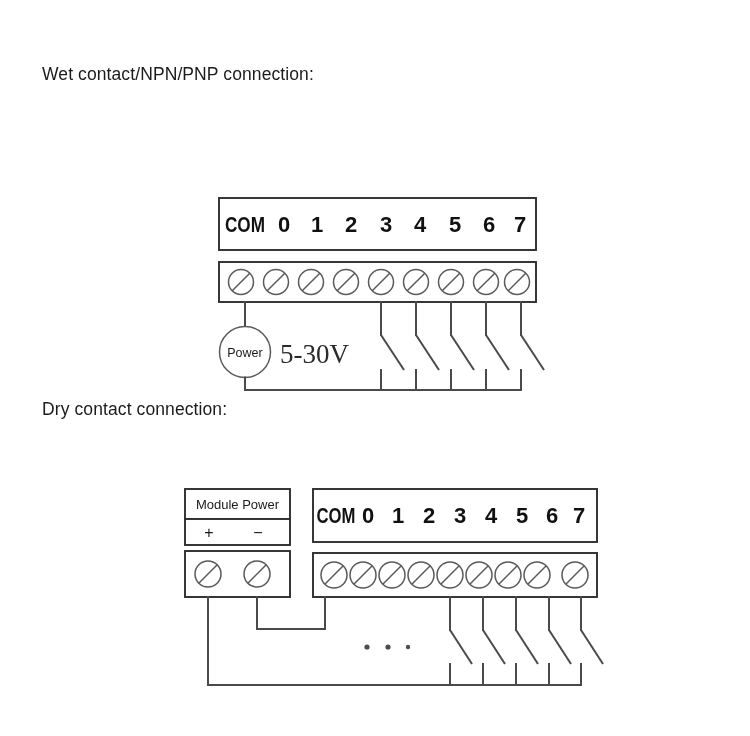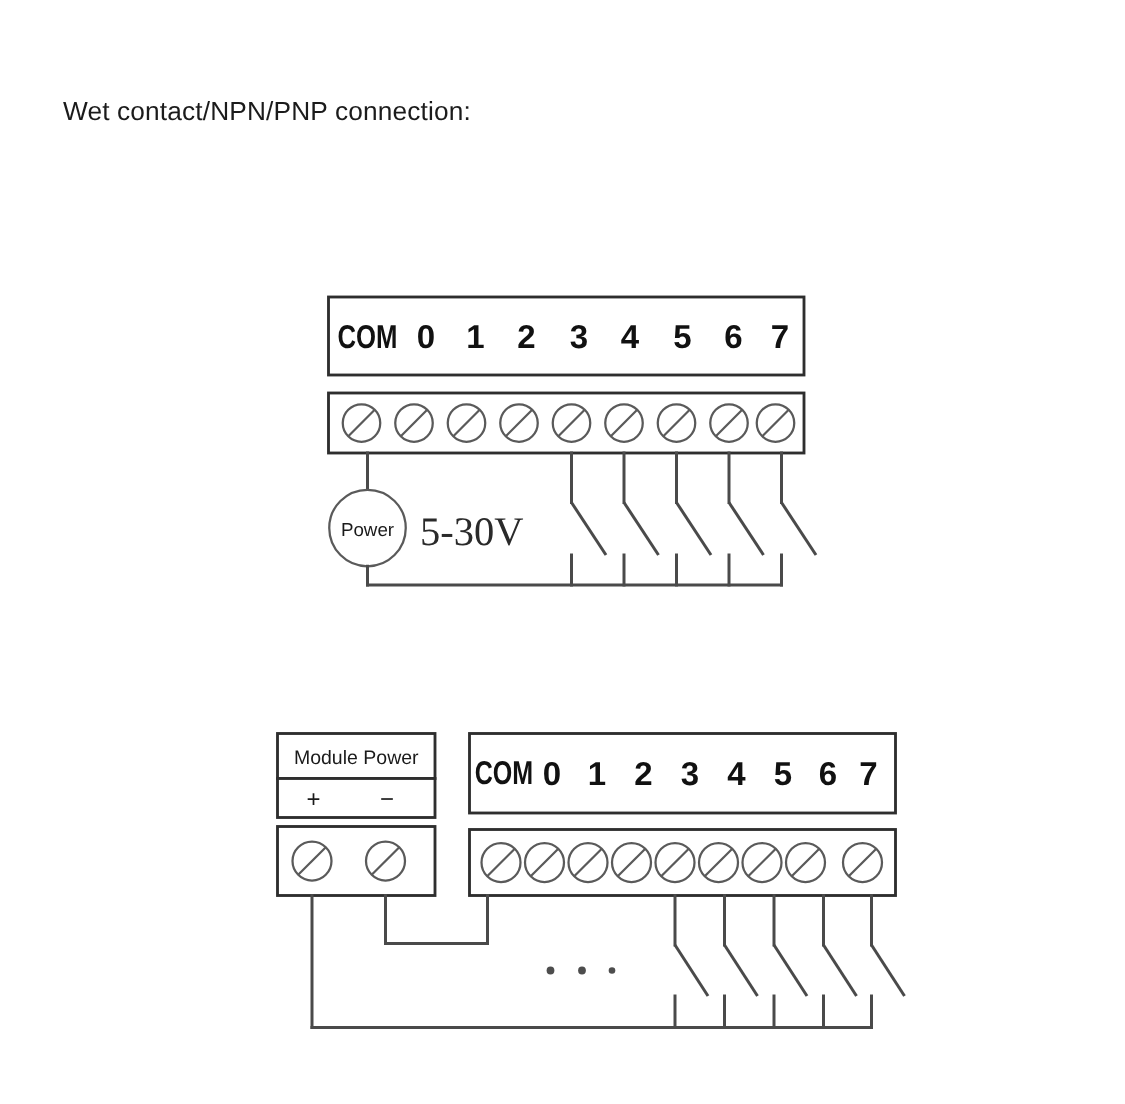--- a/index.html
+++ b/index.html
@@ -216,20 +216,21 @@
 
         <g>
           <line class="wire" x1="521" y1="270" x2="521" y2="303"></line>
           <line class="blade" x1="521" y1="303" x2="544" y2="338"></line>
           <line class="wire" x1="521" y1="338" x2="521" y2="358"></line>
         </g>
       </g>
     </svg>
   </div>
 
+  <div class="section-title" id="title-dry">Dry contact connection:</div>
 
   <div class="diagram">
     <svg width="750" height="736" viewBox="0 0 750 736">
 
       <rect class="box" x="185" y="457" width="105" height="30"></rect>
       <text class="module-title" x="237.5" y="477">Module Power</text>
 
       <rect class="box" x="185" y="487" width="105" height="26"></rect>
       <text class="polarity" x="209" y="506">+</text>
       <text class="polarity" x="258" y="506">−</text>

